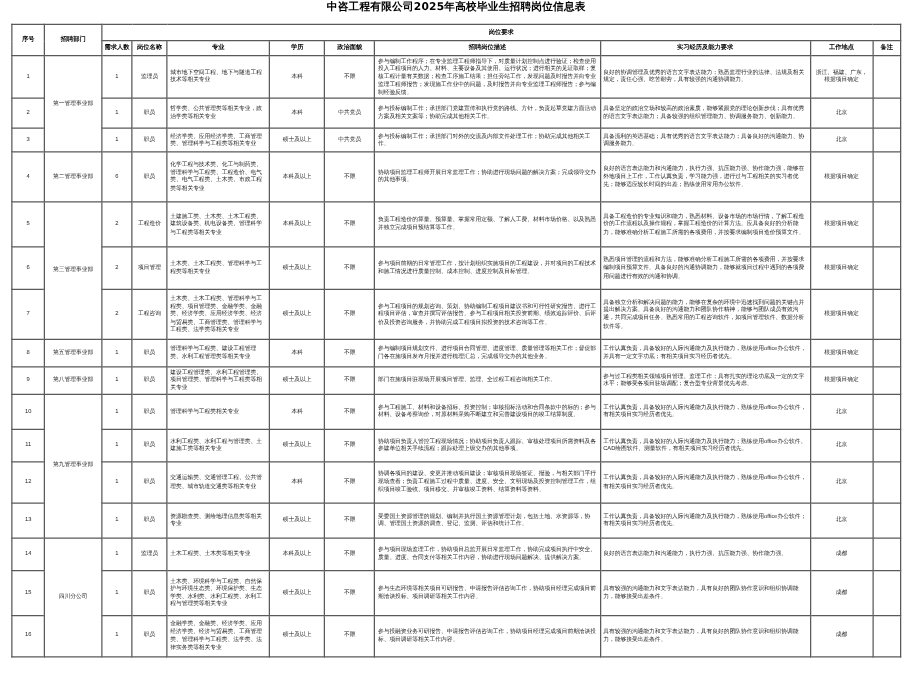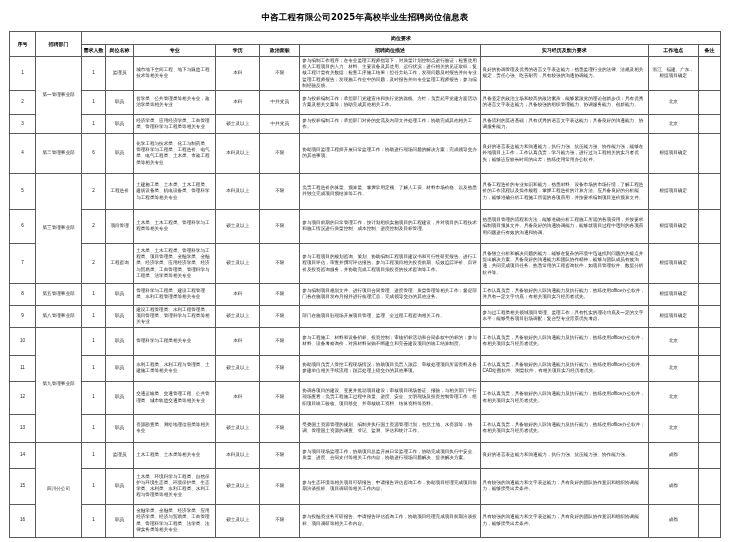--- a/index.html
+++ b/index.html
@@ -1,20 +1,20 @@
 <!DOCTYPE html>
 <html><head>
 <meta charset="utf-8">
 <style>
   html,body{margin:0;padding:0;}
   body{
     width:730px;height:542px;background:#ffffff;overflow:hidden;
     font-family:"Liberation Sans","DejaVu Sans",sans-serif;color:#1a1a1a;
   }
-  .page{padding-top:12px;}
+  .page{padding-top:0;}
   .doc-title{
     text-align:center;font-weight:bold;font-size:8.5px;letter-spacing:.2px;
     font-family:"DejaVu Sans","Liberation Sans",sans-serif;color:#000;
   }
   table.sheet{
     border-collapse:collapse;table-layout:fixed;
     width:712px;margin:7px auto 0 auto;background:#fff;
   }
   .sheet th,.sheet td{
     border:1px solid #5a5a5a;

